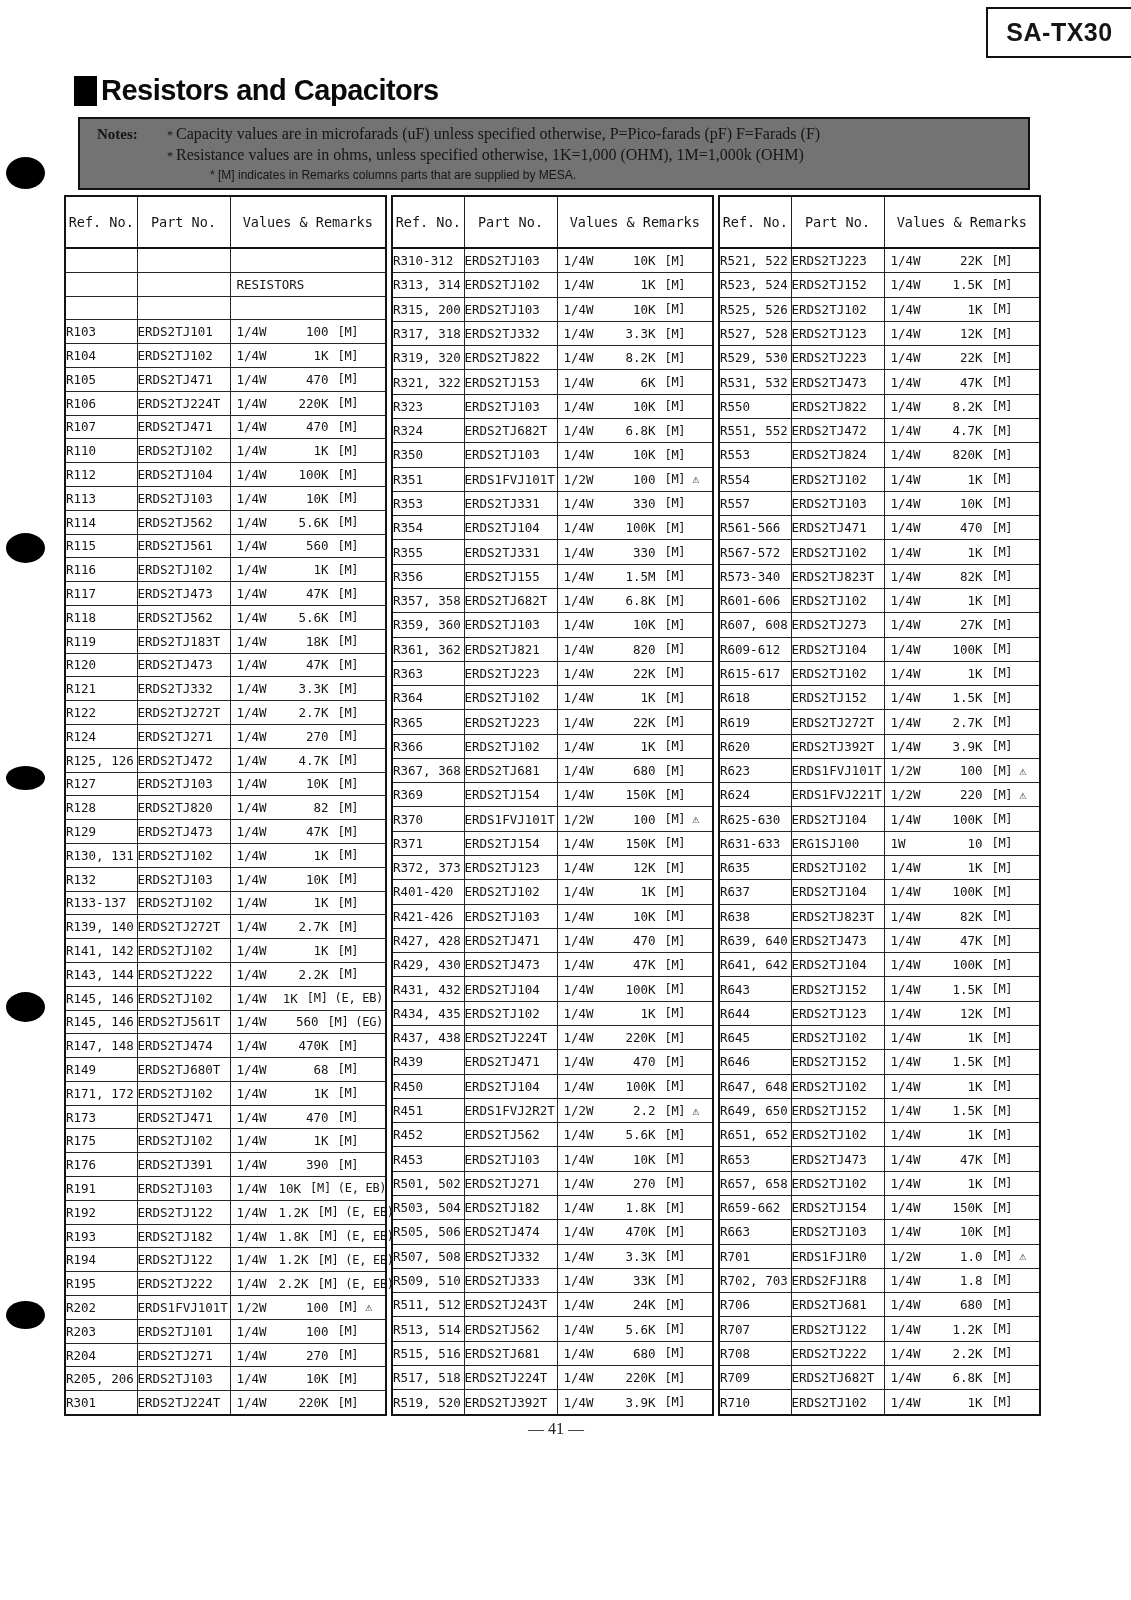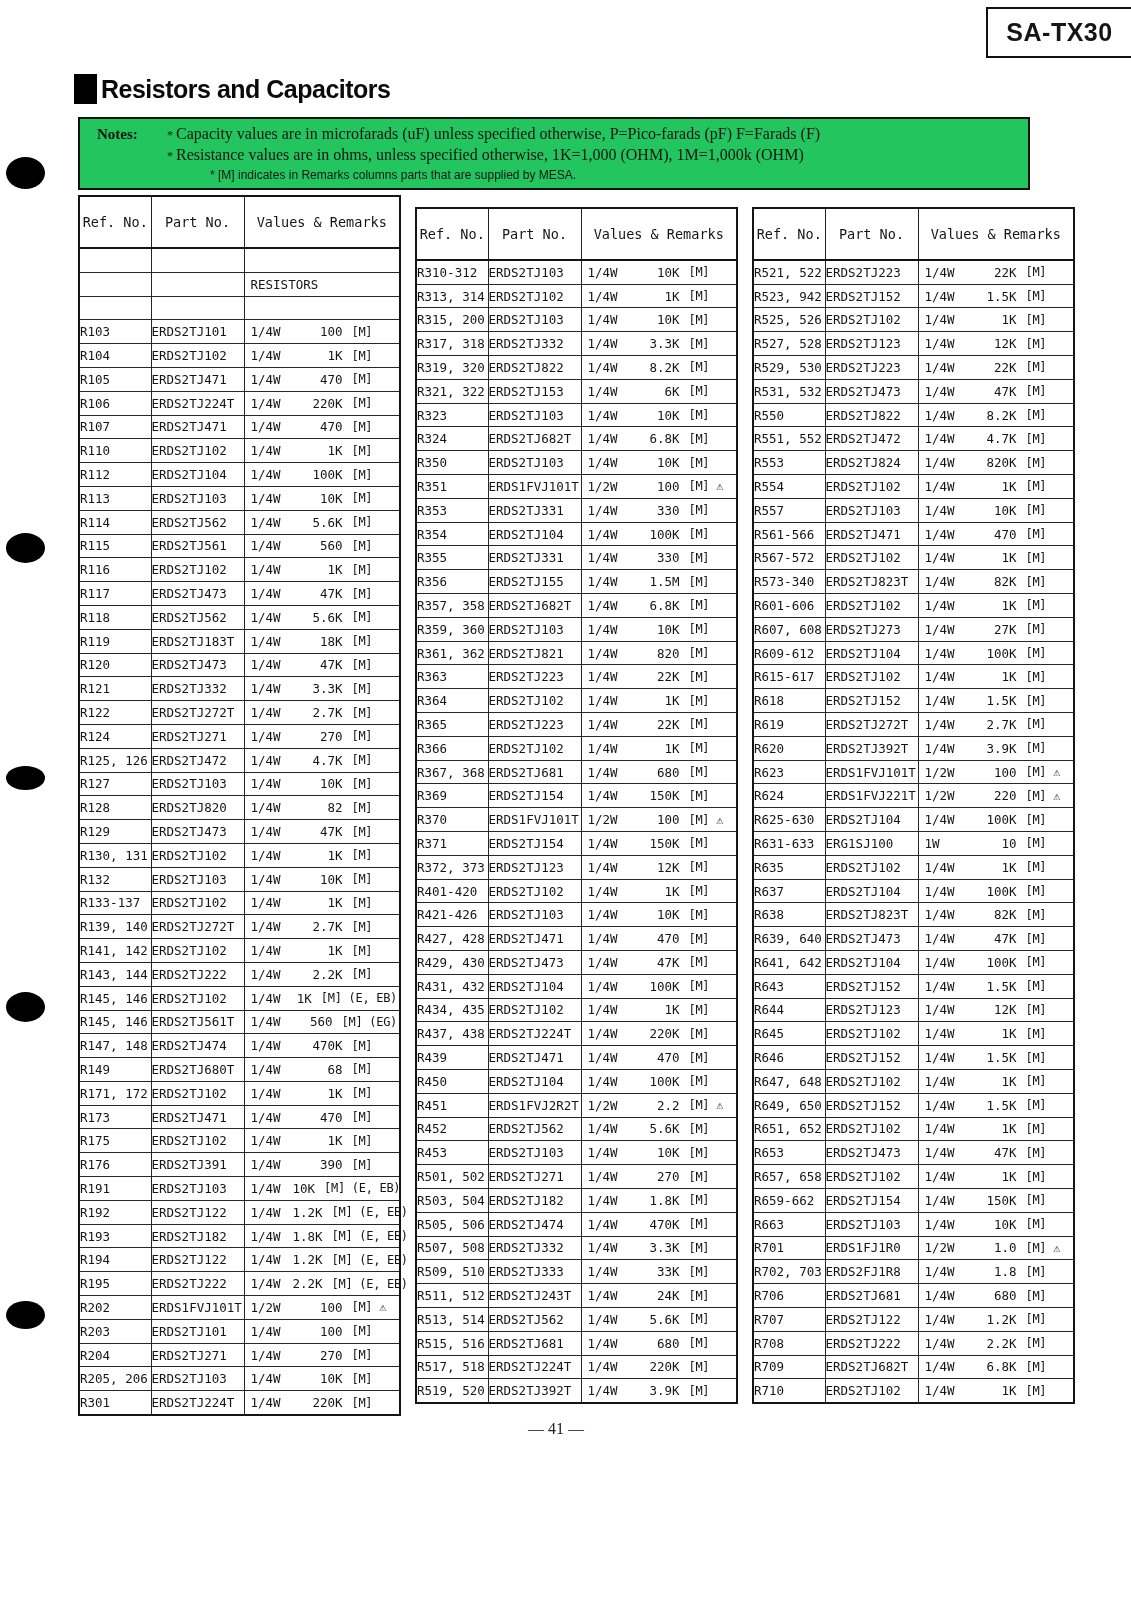--- a/index.html
+++ b/index.html
@@ -19,42 +19,42 @@
   .model-box{
     position:absolute;left:986px;top:7px;width:143px;height:47px;
     border:2px solid #111;display:flex;align-items:center;justify-content:center;
     font-family:"Liberation Sans",sans-serif;font-weight:bold;font-size:25px;
     letter-spacing:0.5px;background:#fff;
   }
   
   .title-row{position:absolute;left:74px;top:74px;display:flex;align-items:center;}
   .title-square{width:23px;height:30px;background:#000;margin-right:4px;}
   .page-title{
-    font-family:"Liberation Sans",sans-serif;font-weight:bold;font-size:25px;
+    font-family:"Liberation Sans",sans-serif;font-weight:bold;font-size:29px;
     letter-spacing:-0.5px;color:#0a0a0a;
   }
   
   .notes-box{
     position:absolute;left:78px;top:117px;width:948px;height:64px;
-    border:2px solid #111;background:#22c55e;
+    border:2px solid #111;background:#737373;
     display:flex;padding-top:5px;box-sizing:content-box;
   }
   .notes-label{
     width:62px;padding-left:17px;font-family:"Liberation Serif",serif;
     font-weight:bold;font-size:15px;padding-top:2px;
   }
   .notes-list{list-style:none;margin:0;padding:0 0 0 8px;}
   .notes-list li{
     font-family:"Liberation Serif",serif;font-size:16px;line-height:19px;
     white-space:nowrap;
   }
   .notes-list li:before{content:"*  ";font-size:12px;}
   .notes-list li.small{font-family:"Liberation Sans",sans-serif;font-size:12px;margin-left:43px;}
   
-  .tables-wrap{position:absolute;left:78px;top:195px;display:flex;gap:14px;align-items:center;}
+  .tables-wrap{position:absolute;left:64px;top:195px;display:flex;gap:4px;}
   table.parts{
     border-collapse:collapse;table-layout:fixed;width:321px;
     border:2px solid #141414;background:#fff;
   }
   table.parts col.w-ref{width:72px;}
   table.parts col.w-part{width:93px;}
   table.parts col.w-vals{width:156px;}
   table.parts th{
     height:50px;border:1px solid #222;font-size:13.5px;font-weight:normal;
     text-align:center;padding:0;border-bottom:2px solid #141414;
@@ -1225,21 +1225,21 @@
           <td class="c-part">ERDS2TJ223</td>
           <td class="c-vals">
             <div class="vals-flex">
               <span class="watt">1/4W</span>
               <span class="val">22K</span>
               <span class="rem">[M]</span>
             </div>
           </td>
         </tr>
         <tr>
-          <td class="c-ref">R523, 942</td>
+          <td class="c-ref">R523, 524</td>
           <td class="c-part">ERDS2TJ152</td>
           <td class="c-vals">
             <div class="vals-flex">
               <span class="watt">1/4W</span>
               <span class="val">1.5K</span>
               <span class="rem">[M]</span>
             </div>
           </td>
         </tr>
         <tr>

